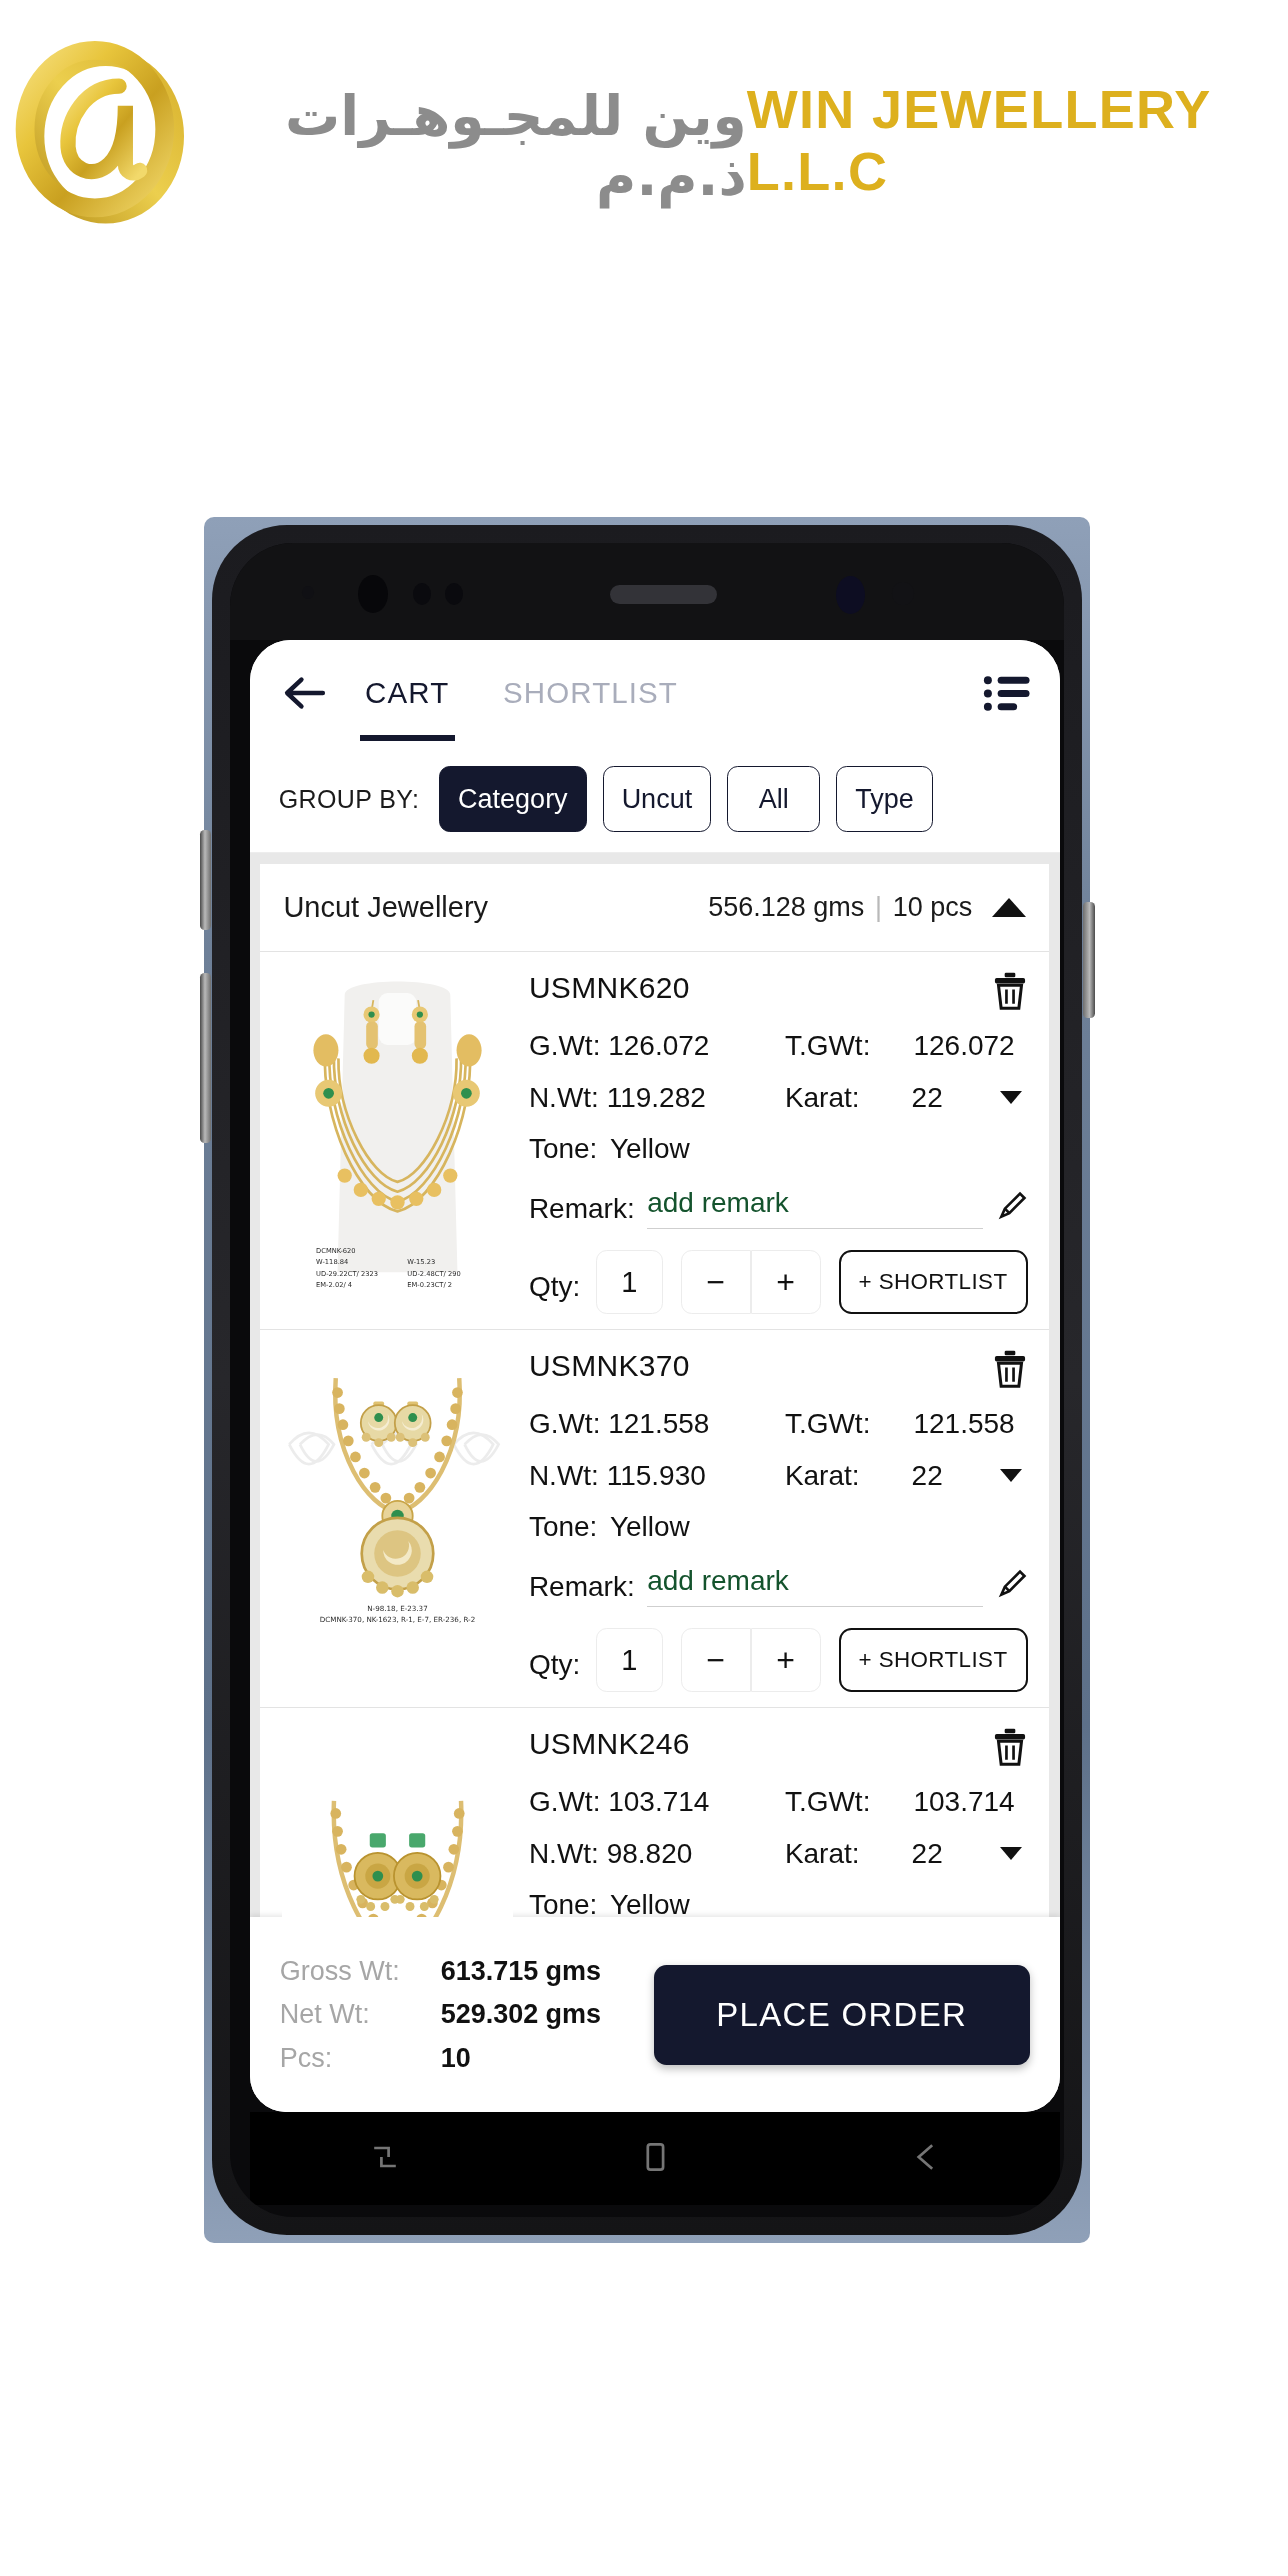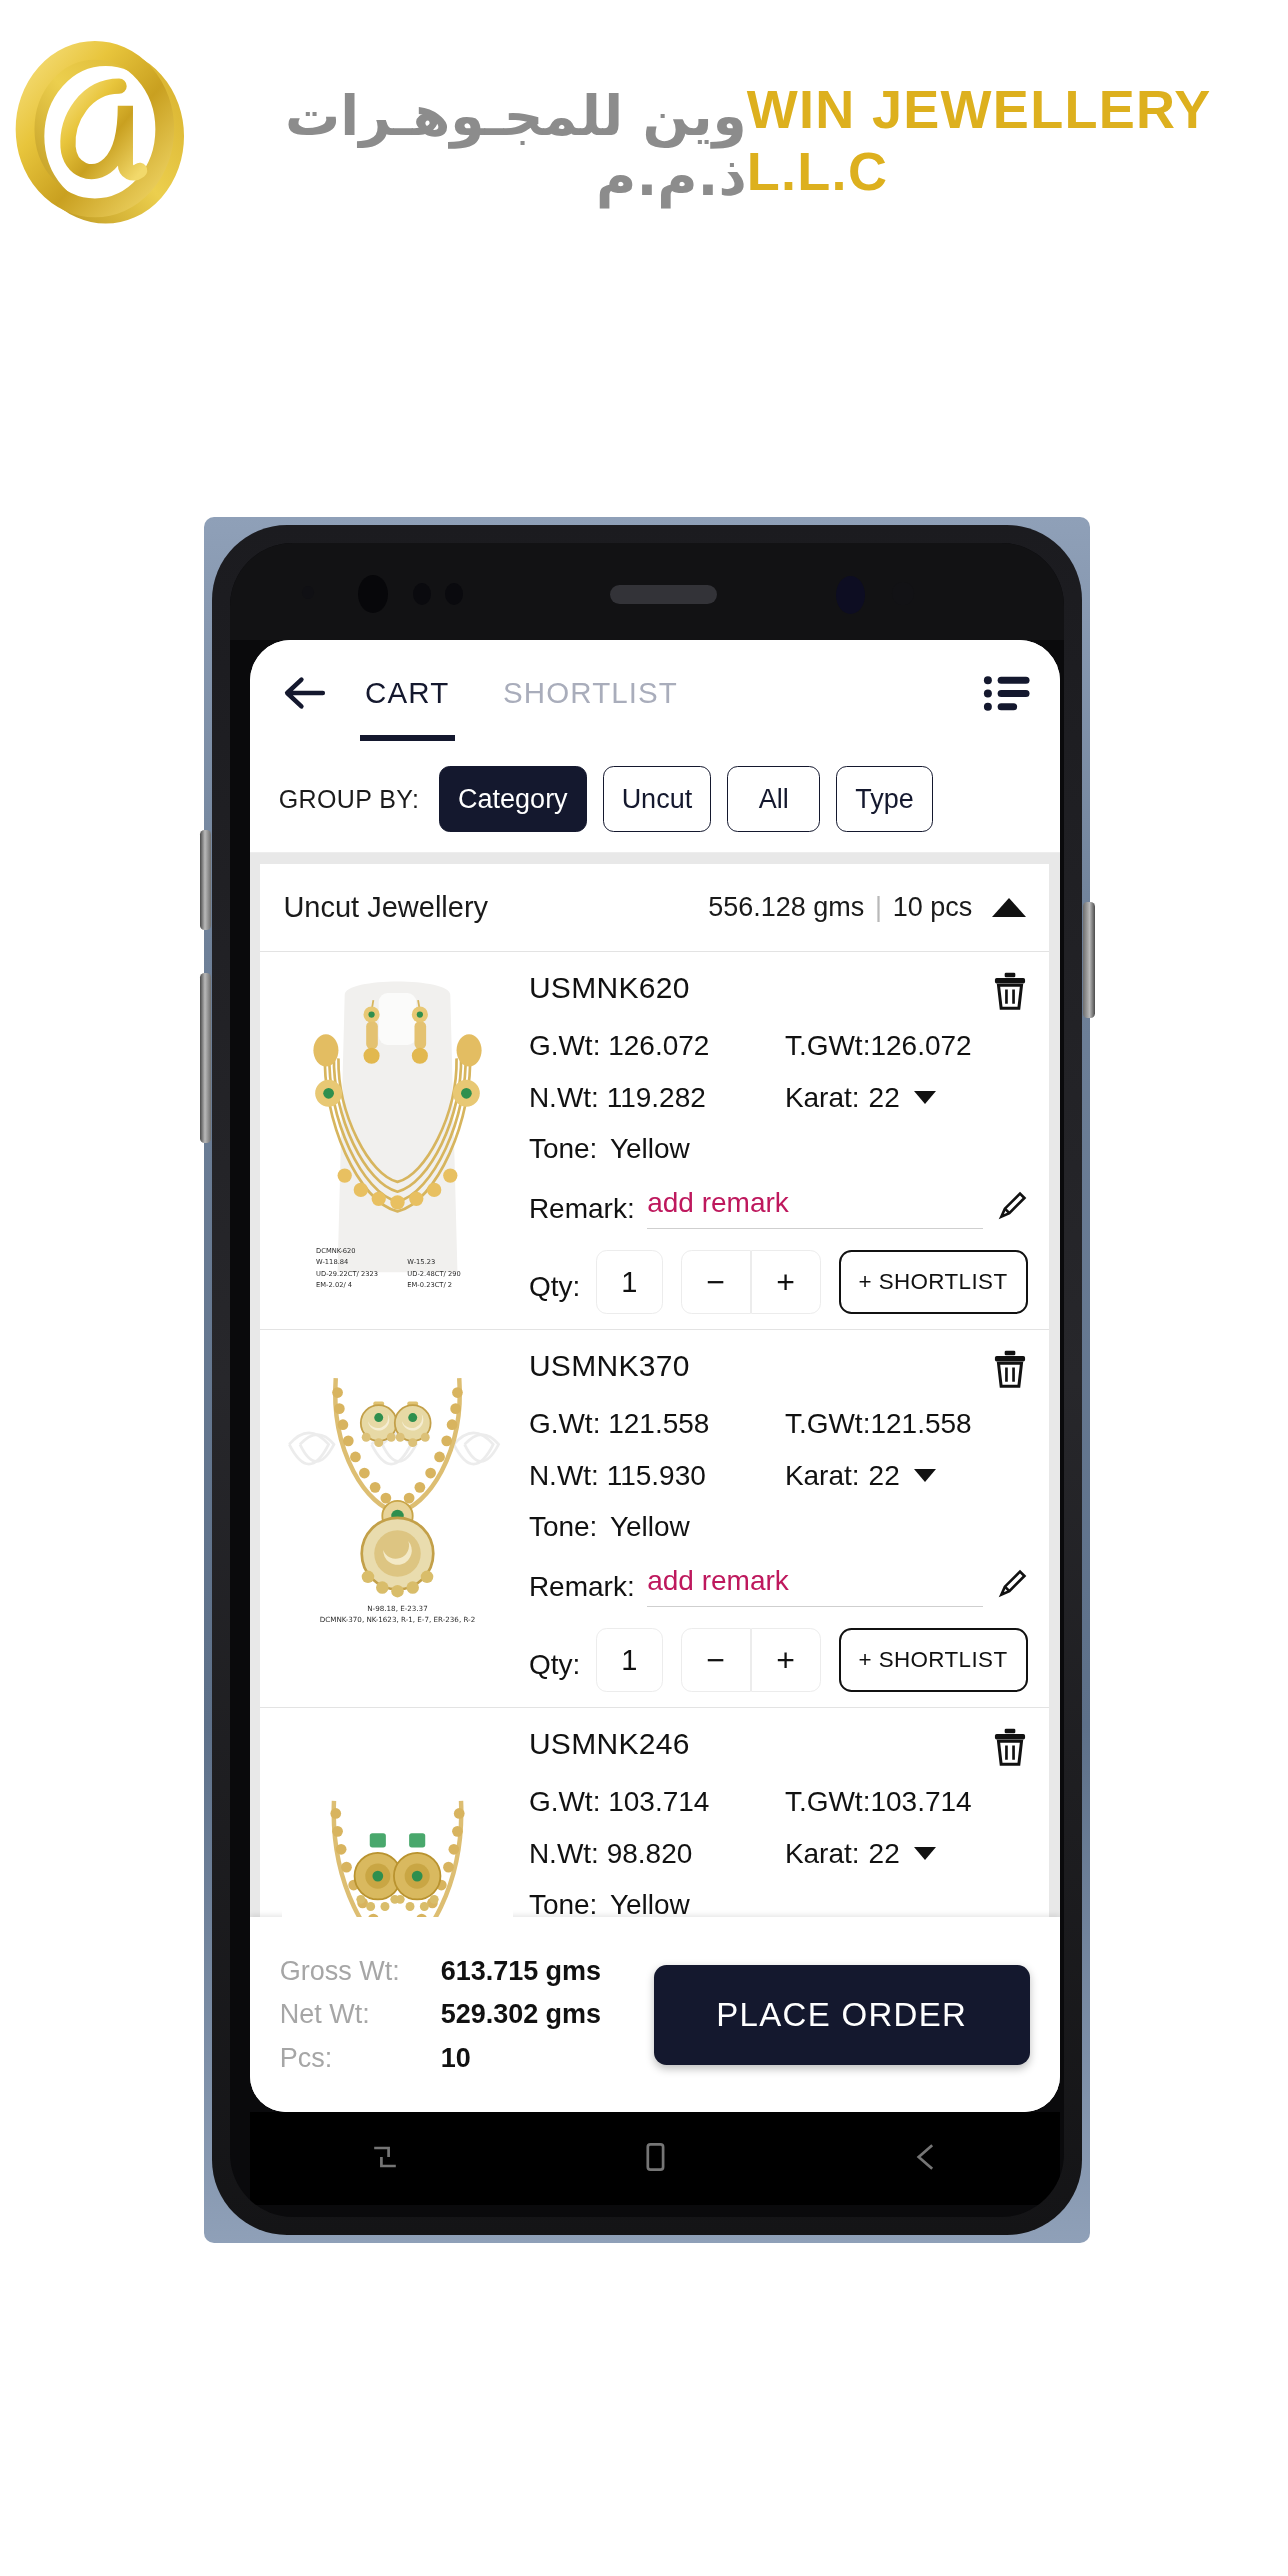--- a/index.html
+++ b/index.html
@@ -166,32 +166,32 @@
     background: #fff; margin-right: 16px; position: relative; overflow: hidden;
   }
   .item-body { flex: 1 1 auto; min-width: 0; padding-top: 3.6px; }
 
   .row-title { display: flex; align-items: flex-start; }
   .sku { font-size: 30px; color: #111; letter-spacing: 0.3px; }
   .trash { margin-left: auto; width: 36px; height: 39px; }
 
   .row { display: flex; align-items: center; margin-top: 19.7px; font-size: 28px; color: #111; }
   .row .c1 { width: 256px; flex: 0 0 auto; }
-  .row .c2 { flex: 1 1 auto; display: flex; align-items: center; }
+  .row .c2 { flex: 1 1 auto; display: flex; align-items: center; gap: 43px; }
   .caret-dn { margin-left: 14.3px; width: 0; height: 0;
     border-left: 11.6px solid transparent; border-right: 11.6px solid transparent;
     border-top: 13.4px solid #111; }
 
   .remark-row { display: flex; align-items: flex-end; margin-top: 21.5px; }
   .remark-label { font-size: 28px; color: #111; padding-bottom: 3.6px; }
   .remark-field {
     flex: 1 1 auto; margin-left: 12.5px; margin-right: 12.5px;
     border-bottom: 1.8px solid #cfcfcf; padding-bottom: 9px;
   }
-  .remark-value { font-size: 28px; color: #be185d; margin-top: 28px; }
+  .remark-value { font-size: 28px; color: #14532d; margin-top: 28px; }
   .pencil { width: 32px; height: 32px; margin-bottom: 7.2px; }
 
   .qty-row { display: flex; align-items: center; margin-top: 21.5px; }
   .qty-label { font-size: 28px; color: #111; margin-right: 16px; margin-top: 10px; }
   .qty-box {
     width: 114px; height: 64px; border: 1.8px solid #ececec; border-radius: 10.7px;
     display: flex; align-items: center; justify-content: center;
     font-size: 29px; color: #111;
   }
   .stepper { display: flex; margin-left: 18px; }

